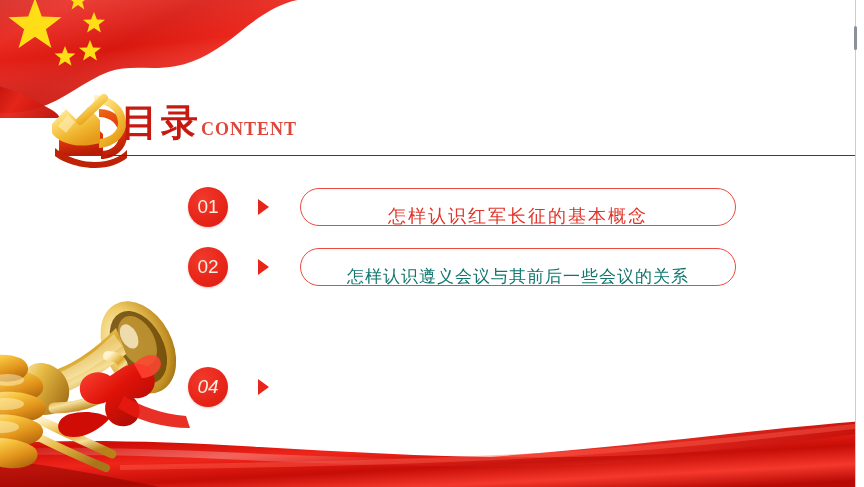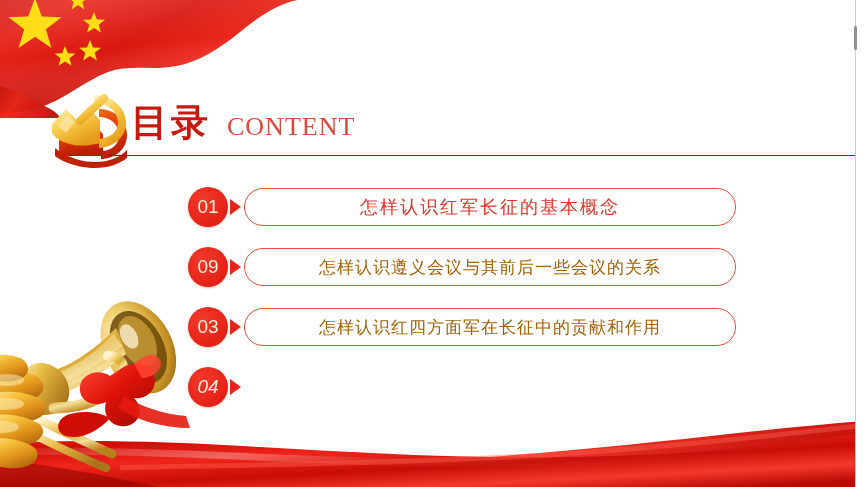--- a/index.html
+++ b/index.html
@@ -62,40 +62,39 @@
     left: 46px;
     top: 93px;
     width: 92px;
     height: 76px;
   }
   .emblem svg { display: block; }
 
   
   .heading {
     position: absolute;
-    left: 131px;
+    left: 121px;
     top: 104px;
     display: flex;
     align-items: baseline;
-    gap: 16px;
     white-space: nowrap;
     justify-content: space-between;
   }
   .heading .cn {
     font-family: "DejaVu Serif", "Liberation Serif", serif;
     font-size: 37px;
     font-weight: 700;
     letter-spacing: 3px;
     color: #c61a11;
     line-height: 1;
   }
   .heading .en {
     font-family: "Liberation Serif", "DejaVu Serif", serif;
-    font-size: 26px;
-    font-weight: 400;
+    font-size: 18px;
+    font-weight: 700;
     letter-spacing: 1px;
     color: #e0473c;
     line-height: 1;
   }
 
   .title-rule {
     position: absolute;
     left: 108px;
     top: 155px;
     width: 748px;
@@ -111,20 +110,21 @@
     width: 864px;
     height: 487px;
   }
   .toc-row {
     position: absolute;
     left: 188px;
     width: 548px;
     height: 40px;
     display: flex;
     align-items: center;
+    gap: 28px;
   }
   .toc-row.r0 { top: 187px; }
   .toc-row.r1 { top: 247px; }
   .toc-row.r2 { top: 307px; }
   .toc-row.r3 { top: 367px; font-style: italic; }
 
   .badge {
     position: relative;
     flex: 0 0 auto;
     width: 40px;
@@ -152,31 +152,31 @@
     border-bottom: 8px solid transparent;
     border-left: 11px solid #e8251a;
   }
 
   .pill {
     flex: 1 1 auto;
     height: 38px;
     border: 1px solid #ec4a3e;
     border-radius: 19px;
     display: flex;
-    align-items: center;
+    align-items: flex-end;
     justify-content: center;
     box-sizing: border-box;
     background: transparent;
   }
   .pill-text {
     font-family: "DejaVu Serif", "Liberation Serif", serif;
     font-size: 17px;
     font-weight: 400;
     letter-spacing: 1px;
-    color: #a16207;
+    color: #0f766e;
     line-height: 1;
     white-space: nowrap;
   }
   .toc-row.r0 .pill-text {
     font-size: 18px;
     color: #e03429;
     letter-spacing: 2px;
   }
 
   
@@ -301,34 +301,27 @@
 
     <div class="toc-row r0">
       <div class="badge">01</div>
       <div class="arrow"></div>
       <div class="pill">
         <span class="pill-text">怎样认识红军长征的基本概念</span>
       </div>
     </div>
 
     <div class="toc-row r1">
-      <div class="badge">09</div>
+      <div class="badge">02</div>
       <div class="arrow"></div>
       <div class="pill">
         <span class="pill-text">怎样认识遵义会议与其前后一些会议的关系</span>
       </div>
     </div>
 
-    <div class="toc-row r2">
-      <div class="badge">03</div>
-      <div class="arrow"></div>
-      <div class="pill">
-        <span class="pill-text">怎样认识红四方面军在长征中的贡献和作用</span>
-      </div>
-    </div>
 
     <div class="toc-row r3">
       <div class="badge">04</div>
       <div class="arrow"></div>
     </div>
 
   </div>
 
   <div class="ribbon">
     <svg width="864" height="110" viewBox="0 0 864 110" xmlns="http://www.w3.org/2000/svg">

